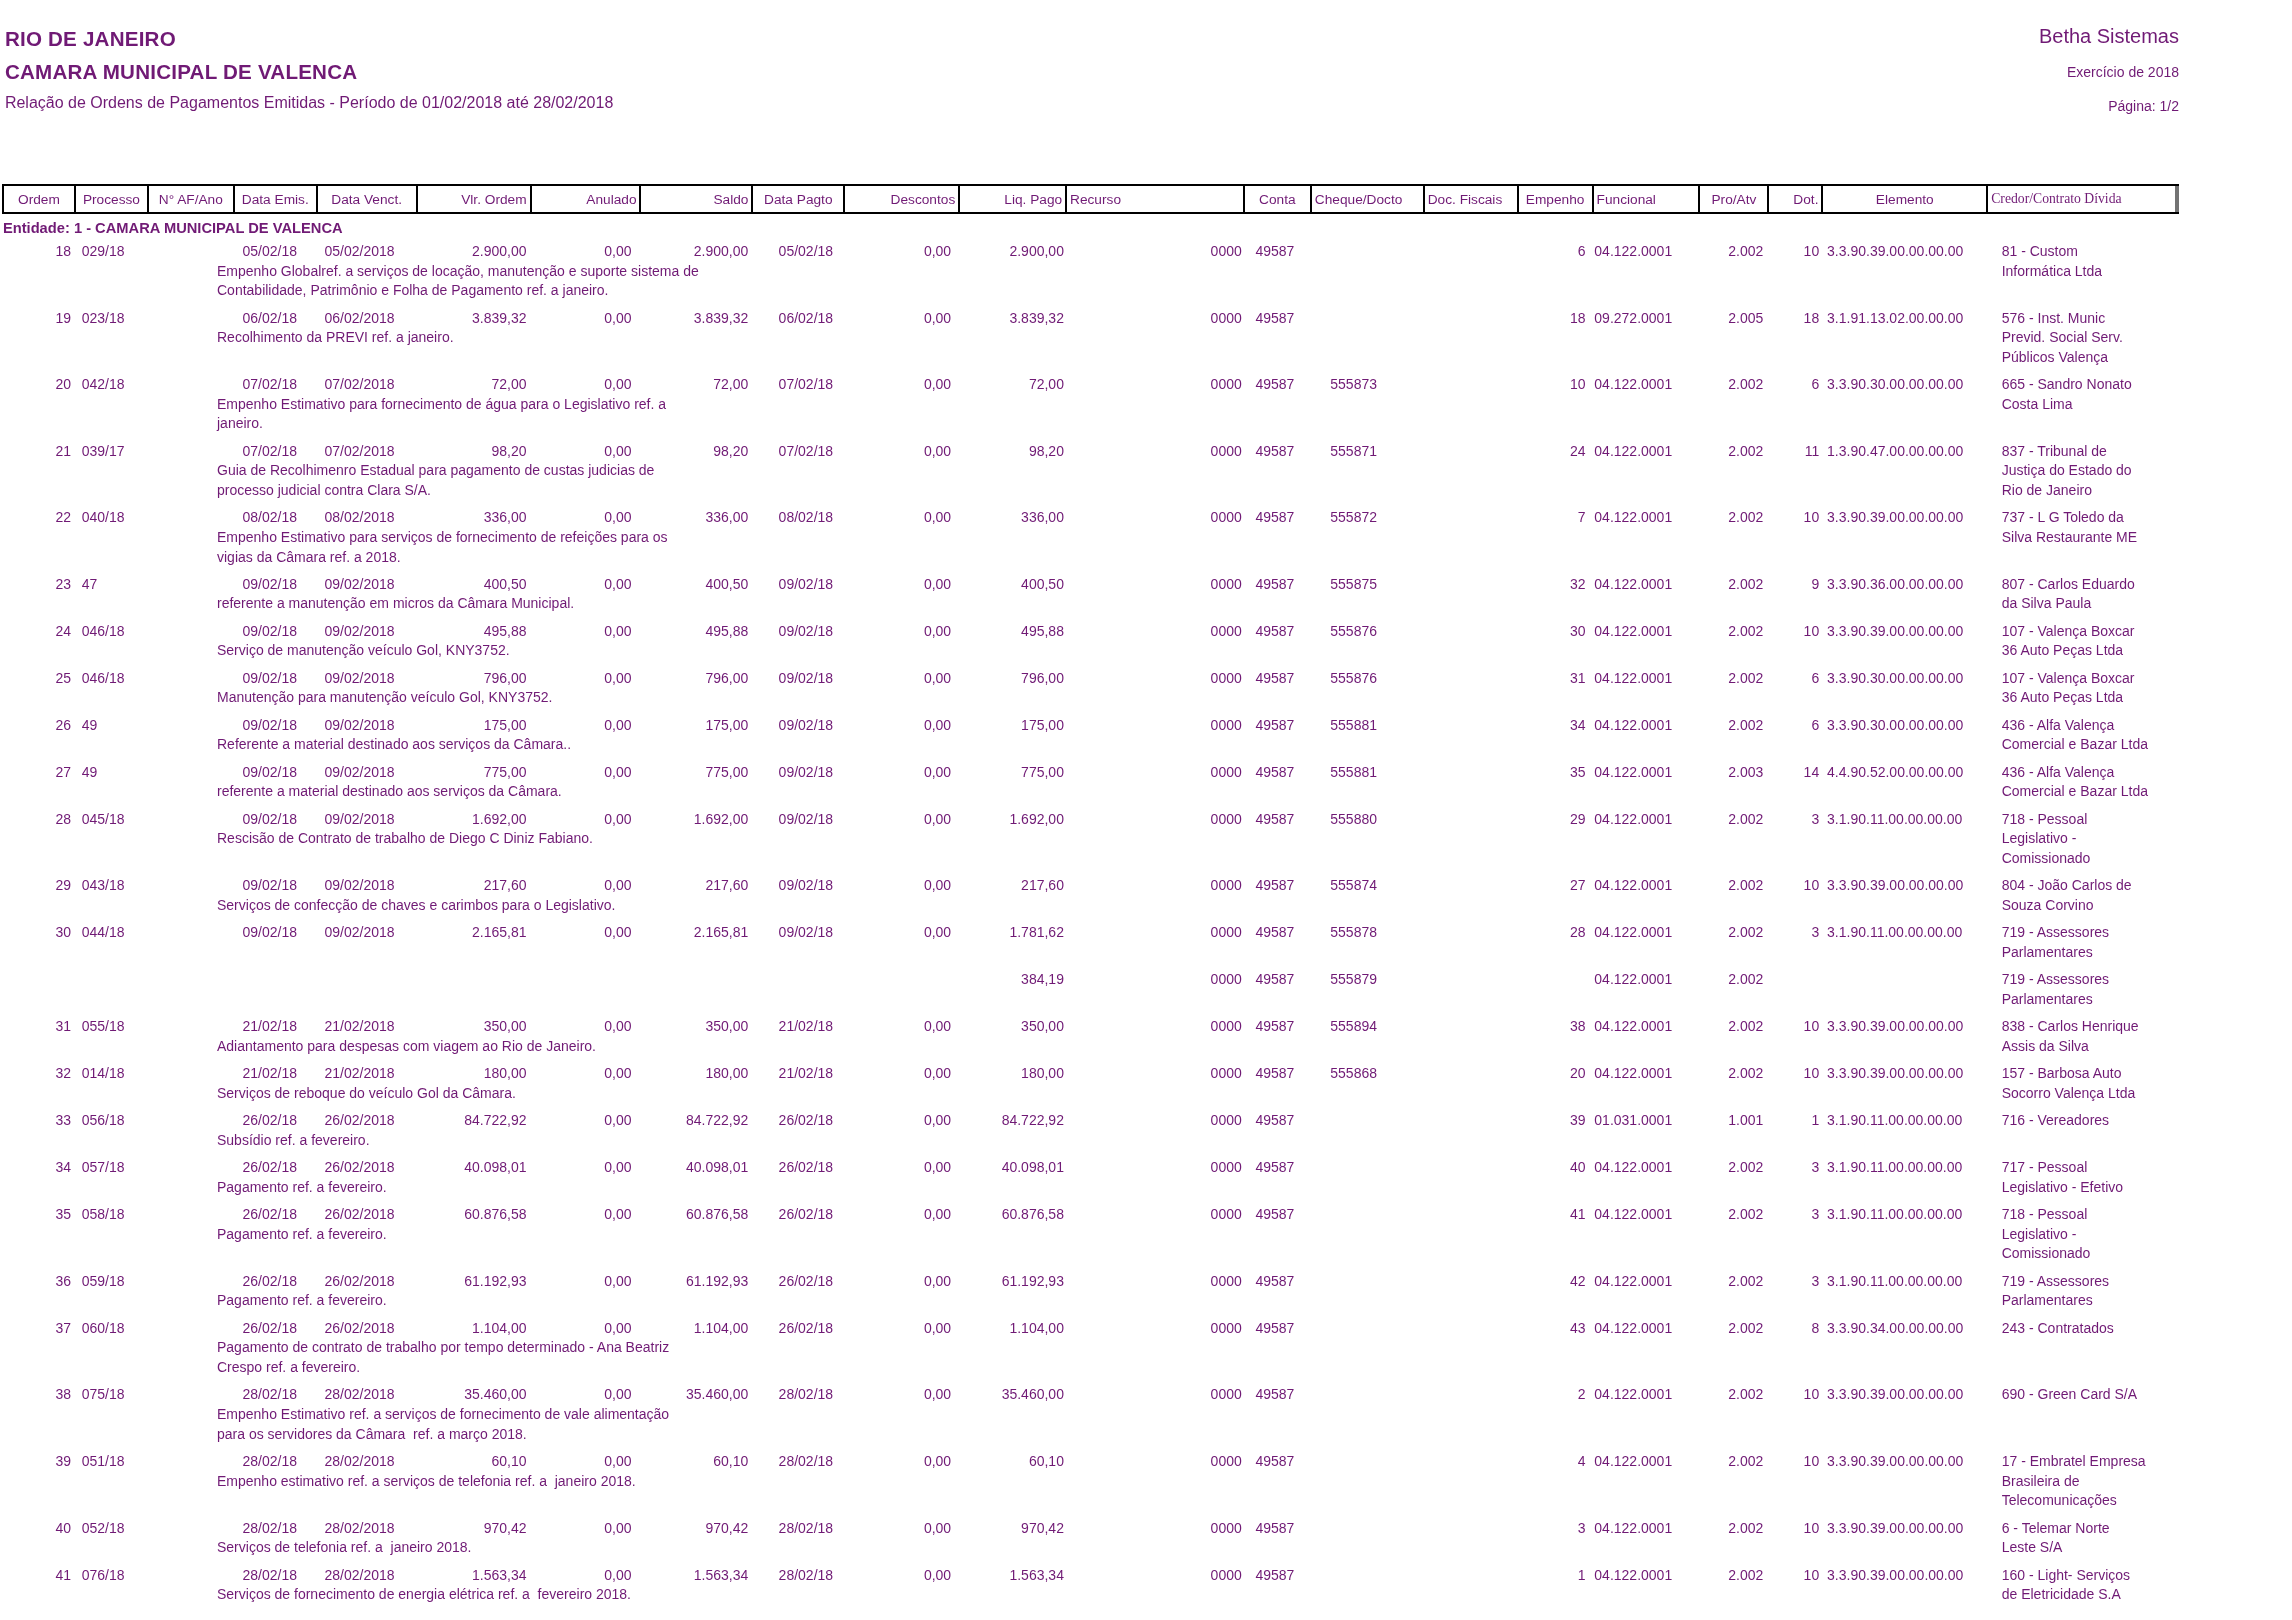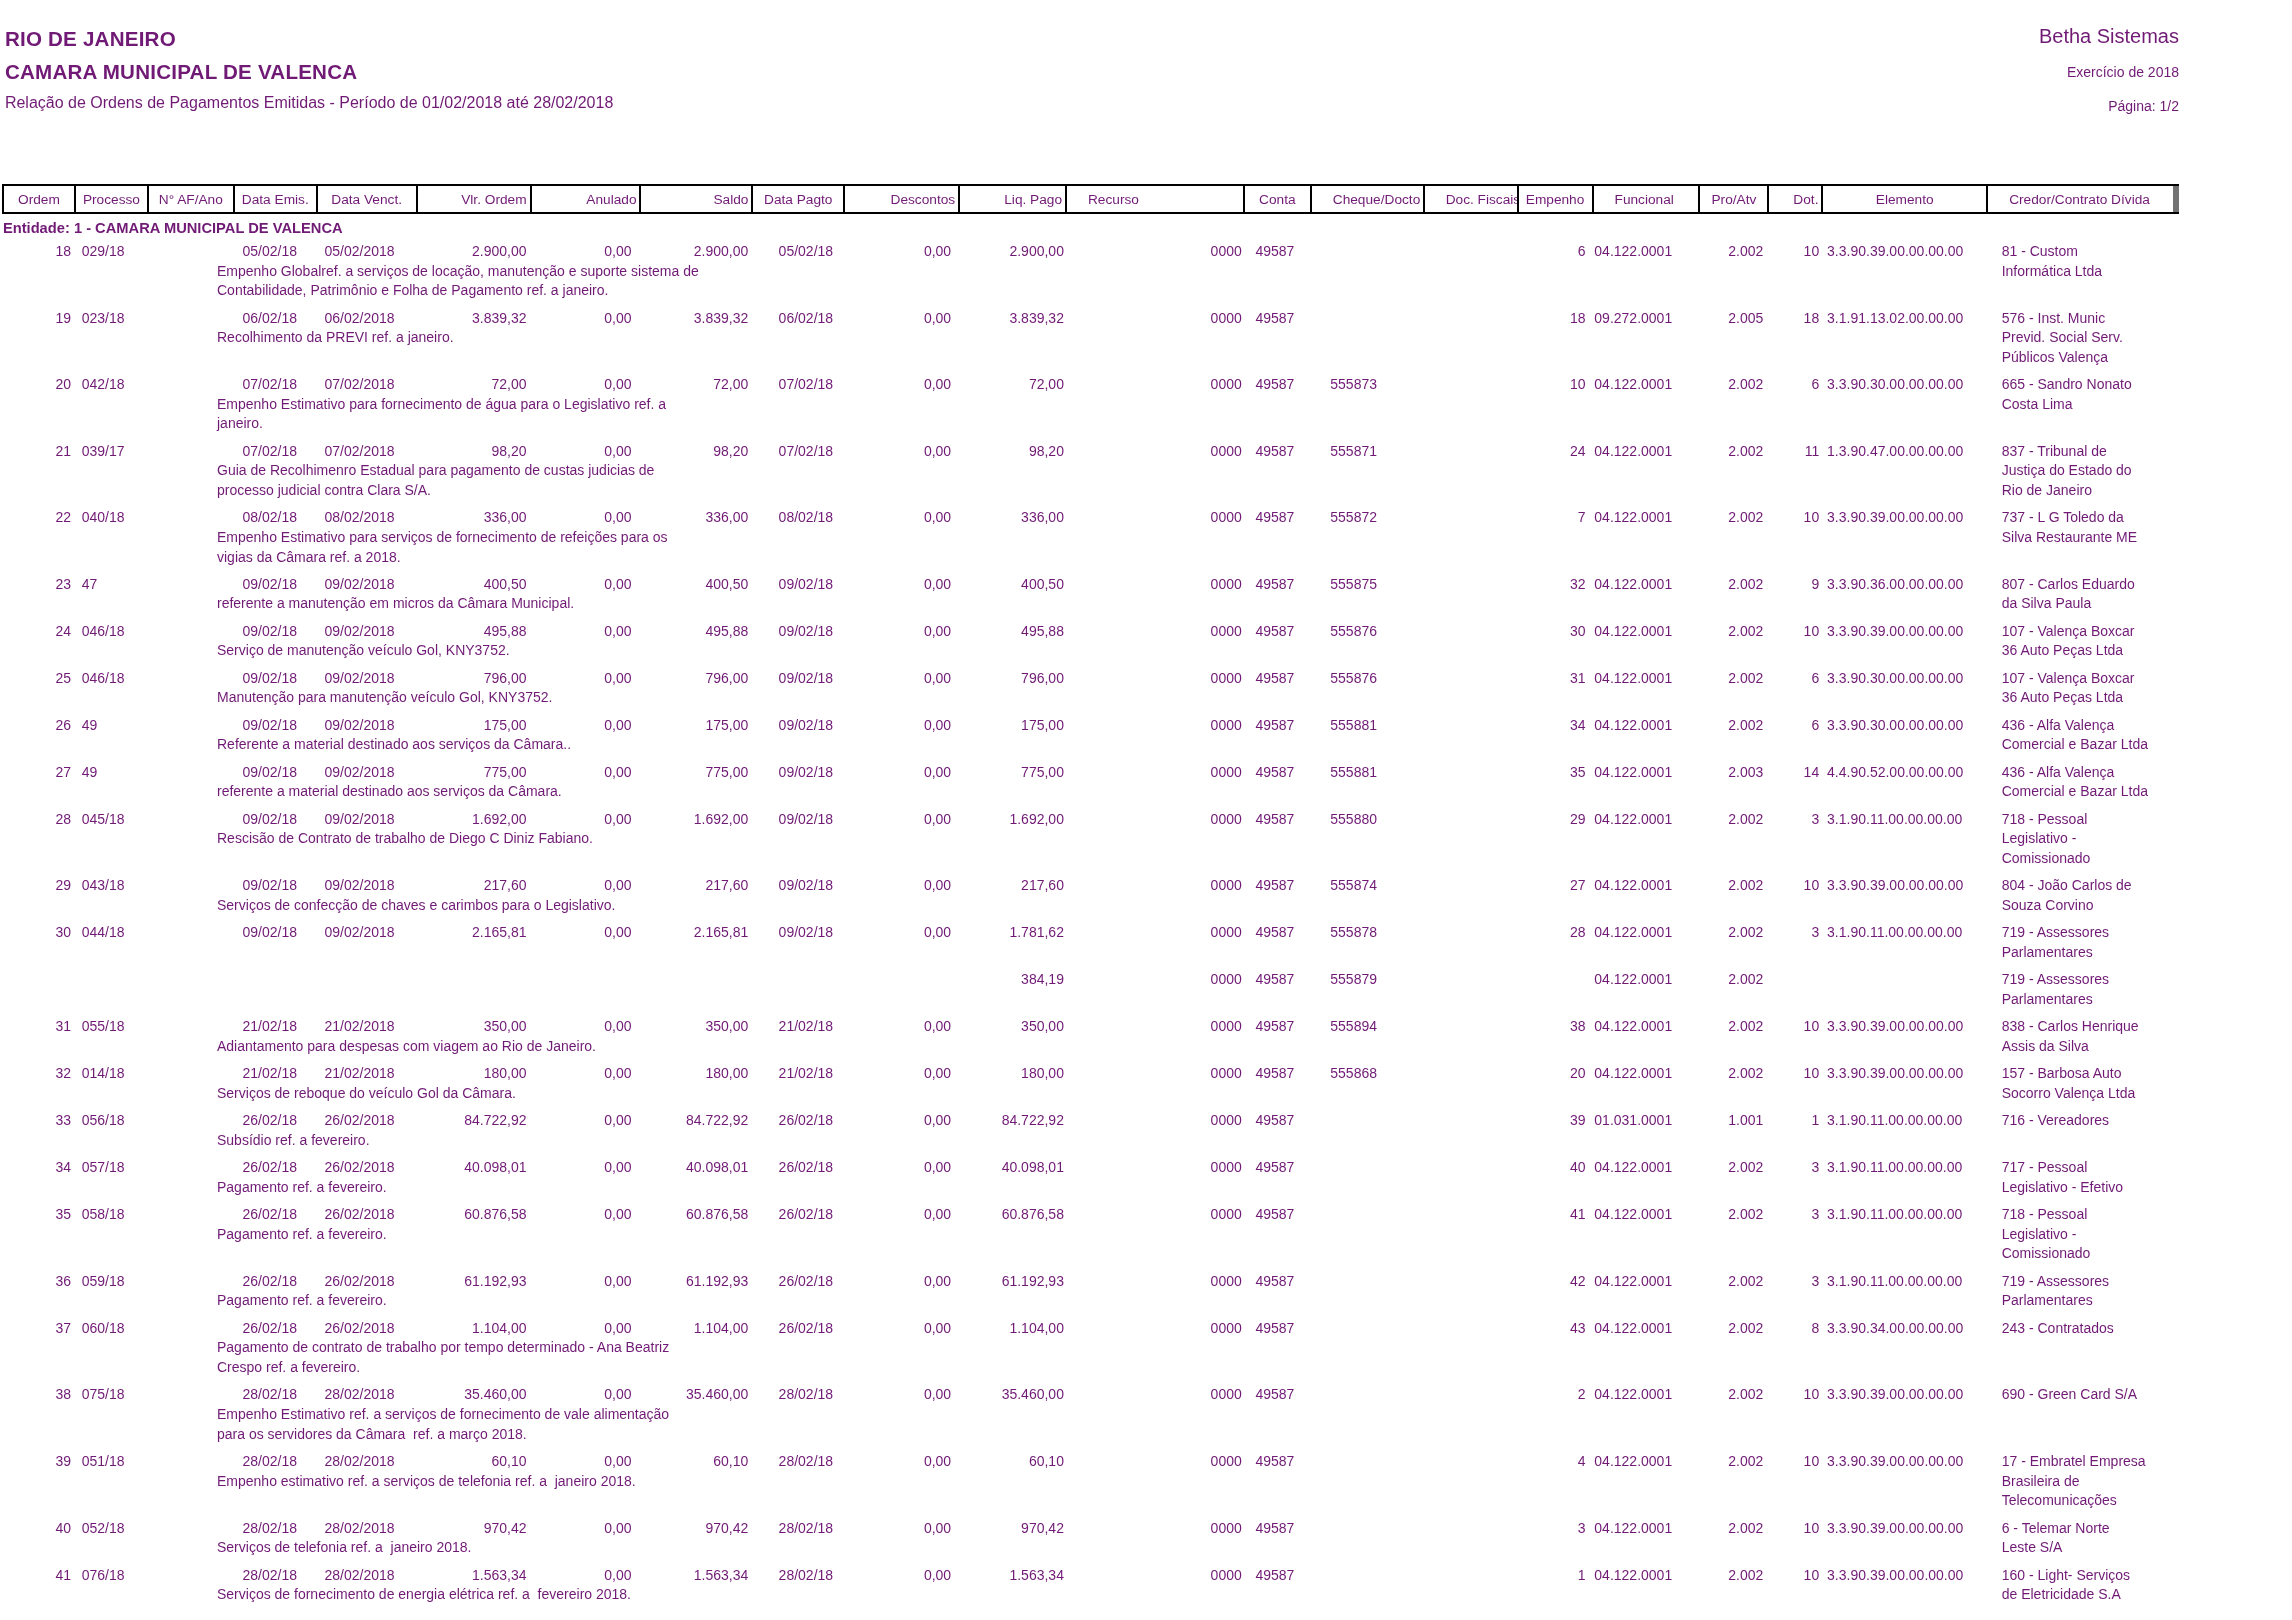--- a/index.html
+++ b/index.html
@@ -18,24 +18,24 @@
   
   .colheader {
     position:absolute; top:184px; left:2px; width:2177px; height:30px;
     display:flex; border-top:2px solid #000; border-bottom:2.9px solid #000;
     font-size:13.7px;
   }
   .colheader .hc {
     border-left:2px solid #000; height:100%; display:flex; align-items:center;
     overflow:hidden; white-space:nowrap; padding:0 2px;
   }
-  .colheader .hc:last-child { border-right:6px solid #737373; }
+  .colheader .hc:last-child { border-right:4px solid #737373;font-family:Liberation Serif, serif; }
   .hc.al-c { justify-content:center; }
   .hc.al-r { justify-content:flex-end; padding-right:2.9px; }
-  .hc.al-l { justify-content:flex-start; padding-left:21px; }
+  .hc.al-l { justify-content:flex-start; padding-left:3px; }
   
   .w-ordem{width:72px}.w-processo{width:73px}.w-af{width:86px}.w-emis{width:83px}
   .w-venct{width:100px}.w-vlr{width:114px}.w-anulado{width:110px}.w-saldo{width:112px}
   .w-pagto{width:92px}.w-descontos{width:115px}.w-liq{width:107px}.w-recurso{width:178px}
   .w-conta{width:67px}.w-cheque{width:113px}.w-docf{width:94px}.w-empenho{width:75px}
   .w-funcional{width:107px}.w-pro{width:69px}.w-dot{width:54px}.w-elemento{width:165px}
   .w-credor{width:193px}
   
   .entity-line { position:absolute; top:220px; left:2.9px; font-size:14.7px; font-weight:bold; }
   #rows { position:absolute; top:242px; left:2px; width:2284px; }

